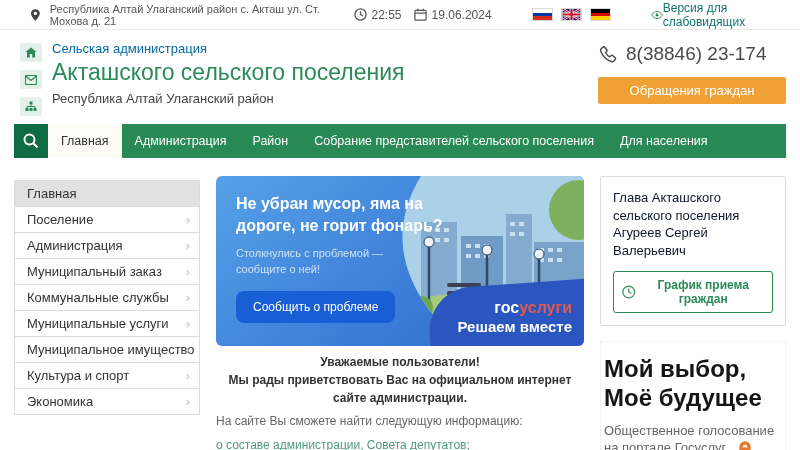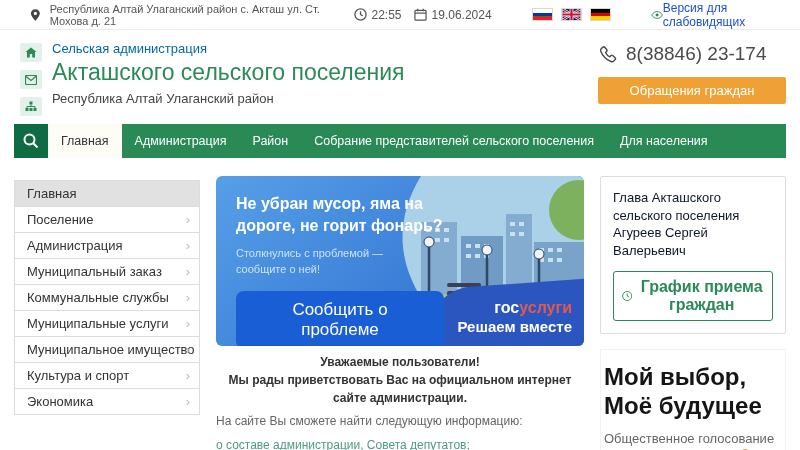--- a/index.html
+++ b/index.html
@@ -13,21 +13,21 @@
     justify-content:space-between; padding:0 30px; }
   .tb-left { display:flex; align-items:center; gap:9px; font-size:11px; color:#555; }
   .tb-right { display:flex; align-items:center; font-size:12px; color:#555; }
   .tb-item { display:flex; align-items:center; gap:5px; }
   .tb-date { margin-left:12px; }
   .flags { display:flex; align-items:center; gap:8px; margin-left:40px; }
   .flag { width:21px; height:13px; display:block; border:1px solid #d8d8d8; }
   .flag-ru { background:linear-gradient(#ffffff 33%, #0039a6 33%, #0039a6 66%, #d52b1e 66%); }
   .flag-de { background:linear-gradient(#000 33%, #dd0000 33%, #dd0000 66%, #ffce00 66%); }
   .a11y { margin-left:40px; display:flex; align-items:center; 
-    color:#1d4ed8; font-size:12px; cursor:pointer; text-decoration:none; }
+    color:#0f766e; font-size:12px; cursor:pointer; text-decoration:none; }
 
   
   .header { position:absolute; top:30px; left:0; width:800px; height:94px; background:#fff; }
   .quick-icons { position:absolute; left:20px; top:13px; display:flex; flex-direction:column; gap:8px; }
   .qi { width:22px; height:19px; background:#e3f1ea; border:none; border-radius:2px;
     display:flex; align-items:center; justify-content:center; cursor:pointer; }
   .titles { position:absolute; left:52px; top:11px; }
   .pretitle { font-size:13px; color:#0369a1; }
   .site-title { font-size:23px; color:#2b8a57; font-weight:500; margin:3px 0 5px; }
   .subtitle { font-size:13px; color:#454545; }
@@ -65,35 +65,35 @@
     background:#2b56c0; border-top-left-radius:44px; transform:rotate(-4deg); }
   .blob-text { position:absolute; right:12px; bottom:9px; text-align:right; z-index:2;
     line-height:1.25; }
   .blob-l1 { font-size:16px; font-weight:bold; color:#fff; }
   .blob-l1 .red { color:#e05a4f; }
   .blob-l2 { font-size:15px; font-weight:bold; color:#fff; }
   .banner-text { position:absolute; left:20px; top:17px; width:208px; z-index:2; }
   .banner-title { font-size:16px; font-weight:bold; color:#fff; line-height:1.35; }
   .banner-sub { margin-top:10px; font-size:11px; color:#cfe2fa; line-height:1.45; width:175px; }
   .report-btn { margin-top:13px; display:inline-block; background:#1a5ed6; color:#fff;
-    font-size:17px; padding:9px 17px; border-radius:8px; border:none; cursor:pointer;
+    font-size:12px; padding:9px 17px; border-radius:8px; border:none; cursor:pointer;
     font-family:inherit; }
 
   .welcome { margin-top:7px; }
   .w-bold { text-align:center; font-weight:bold; font-size:12px; color:#333; line-height:1.5; }
   .w-intro { margin-top:7px; font-size:12px; color:#666; }
   .w-link { margin-top:10px; font-size:12px; color:#4f9b80; cursor:pointer; }
 
   
   .rightcol { position:absolute; left:600px; top:176px; width:186px; }
   .card1 { border:1px solid #ddd; border-radius:2px; background:#fff; padding:12px; }
   .card1-text { font-size:13px; color:#0f172a; line-height:1.35; }
   .schedule-btn { margin-top:12px; width:100%; display:flex; align-items:center; gap:7px;
     border:1px solid #2b8a57; border-radius:3px; padding:6px 8px; background:#fff;
-    color:#2b8a57; font-size:16px; font-weight:bold; cursor:pointer; font-family:inherit; }
+    color:#2b8a57; font-size:12px; font-weight:bold; cursor:pointer; font-family:inherit; }
   .card2 { position:relative; margin-top:15px; border:1px solid #f2f2f2; background:#fff;
     height:164px; padding:13px 0 0 3px; overflow:hidden; }
   .card2-title { font-size:24px; font-weight:bold; color:#151515; line-height:1.2; }
   .card2-sub { margin-top:9px; font-size:13px; color:#666; line-height:1.35; }
   .vote-house { position:absolute; right:4px; top:92px; }
 </style>
 </head>
 <body>
 
 <div class="page">

